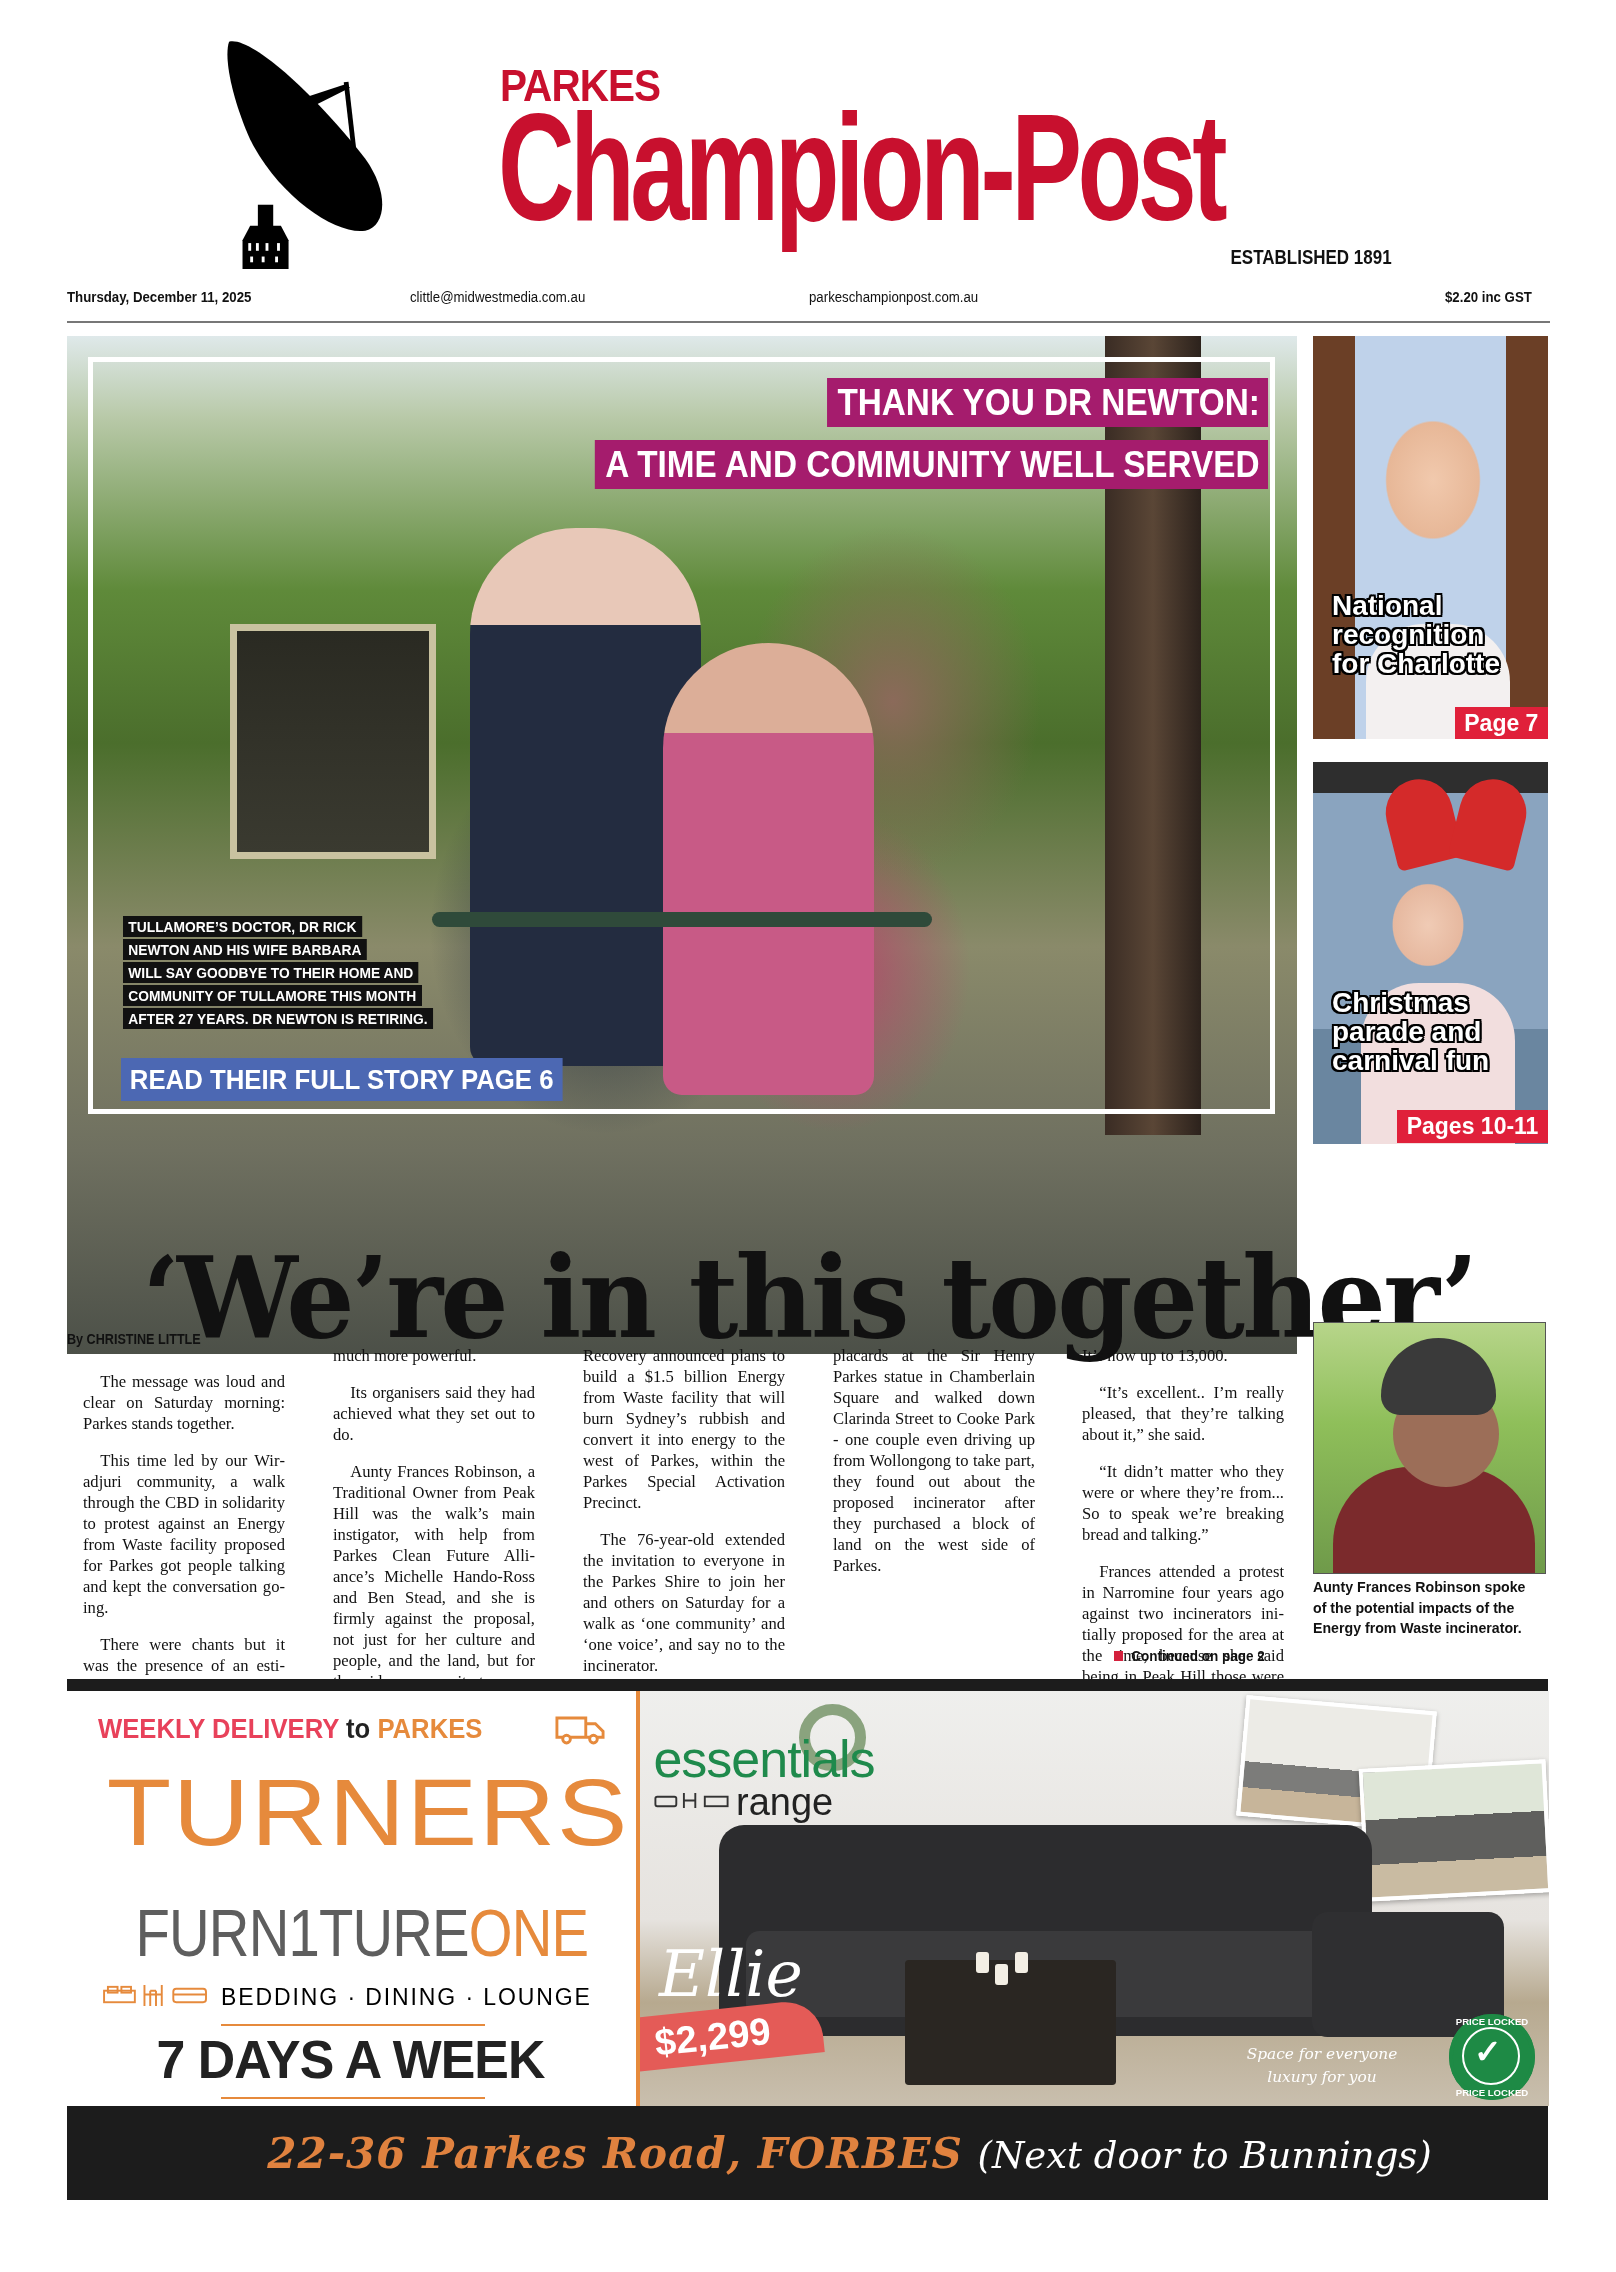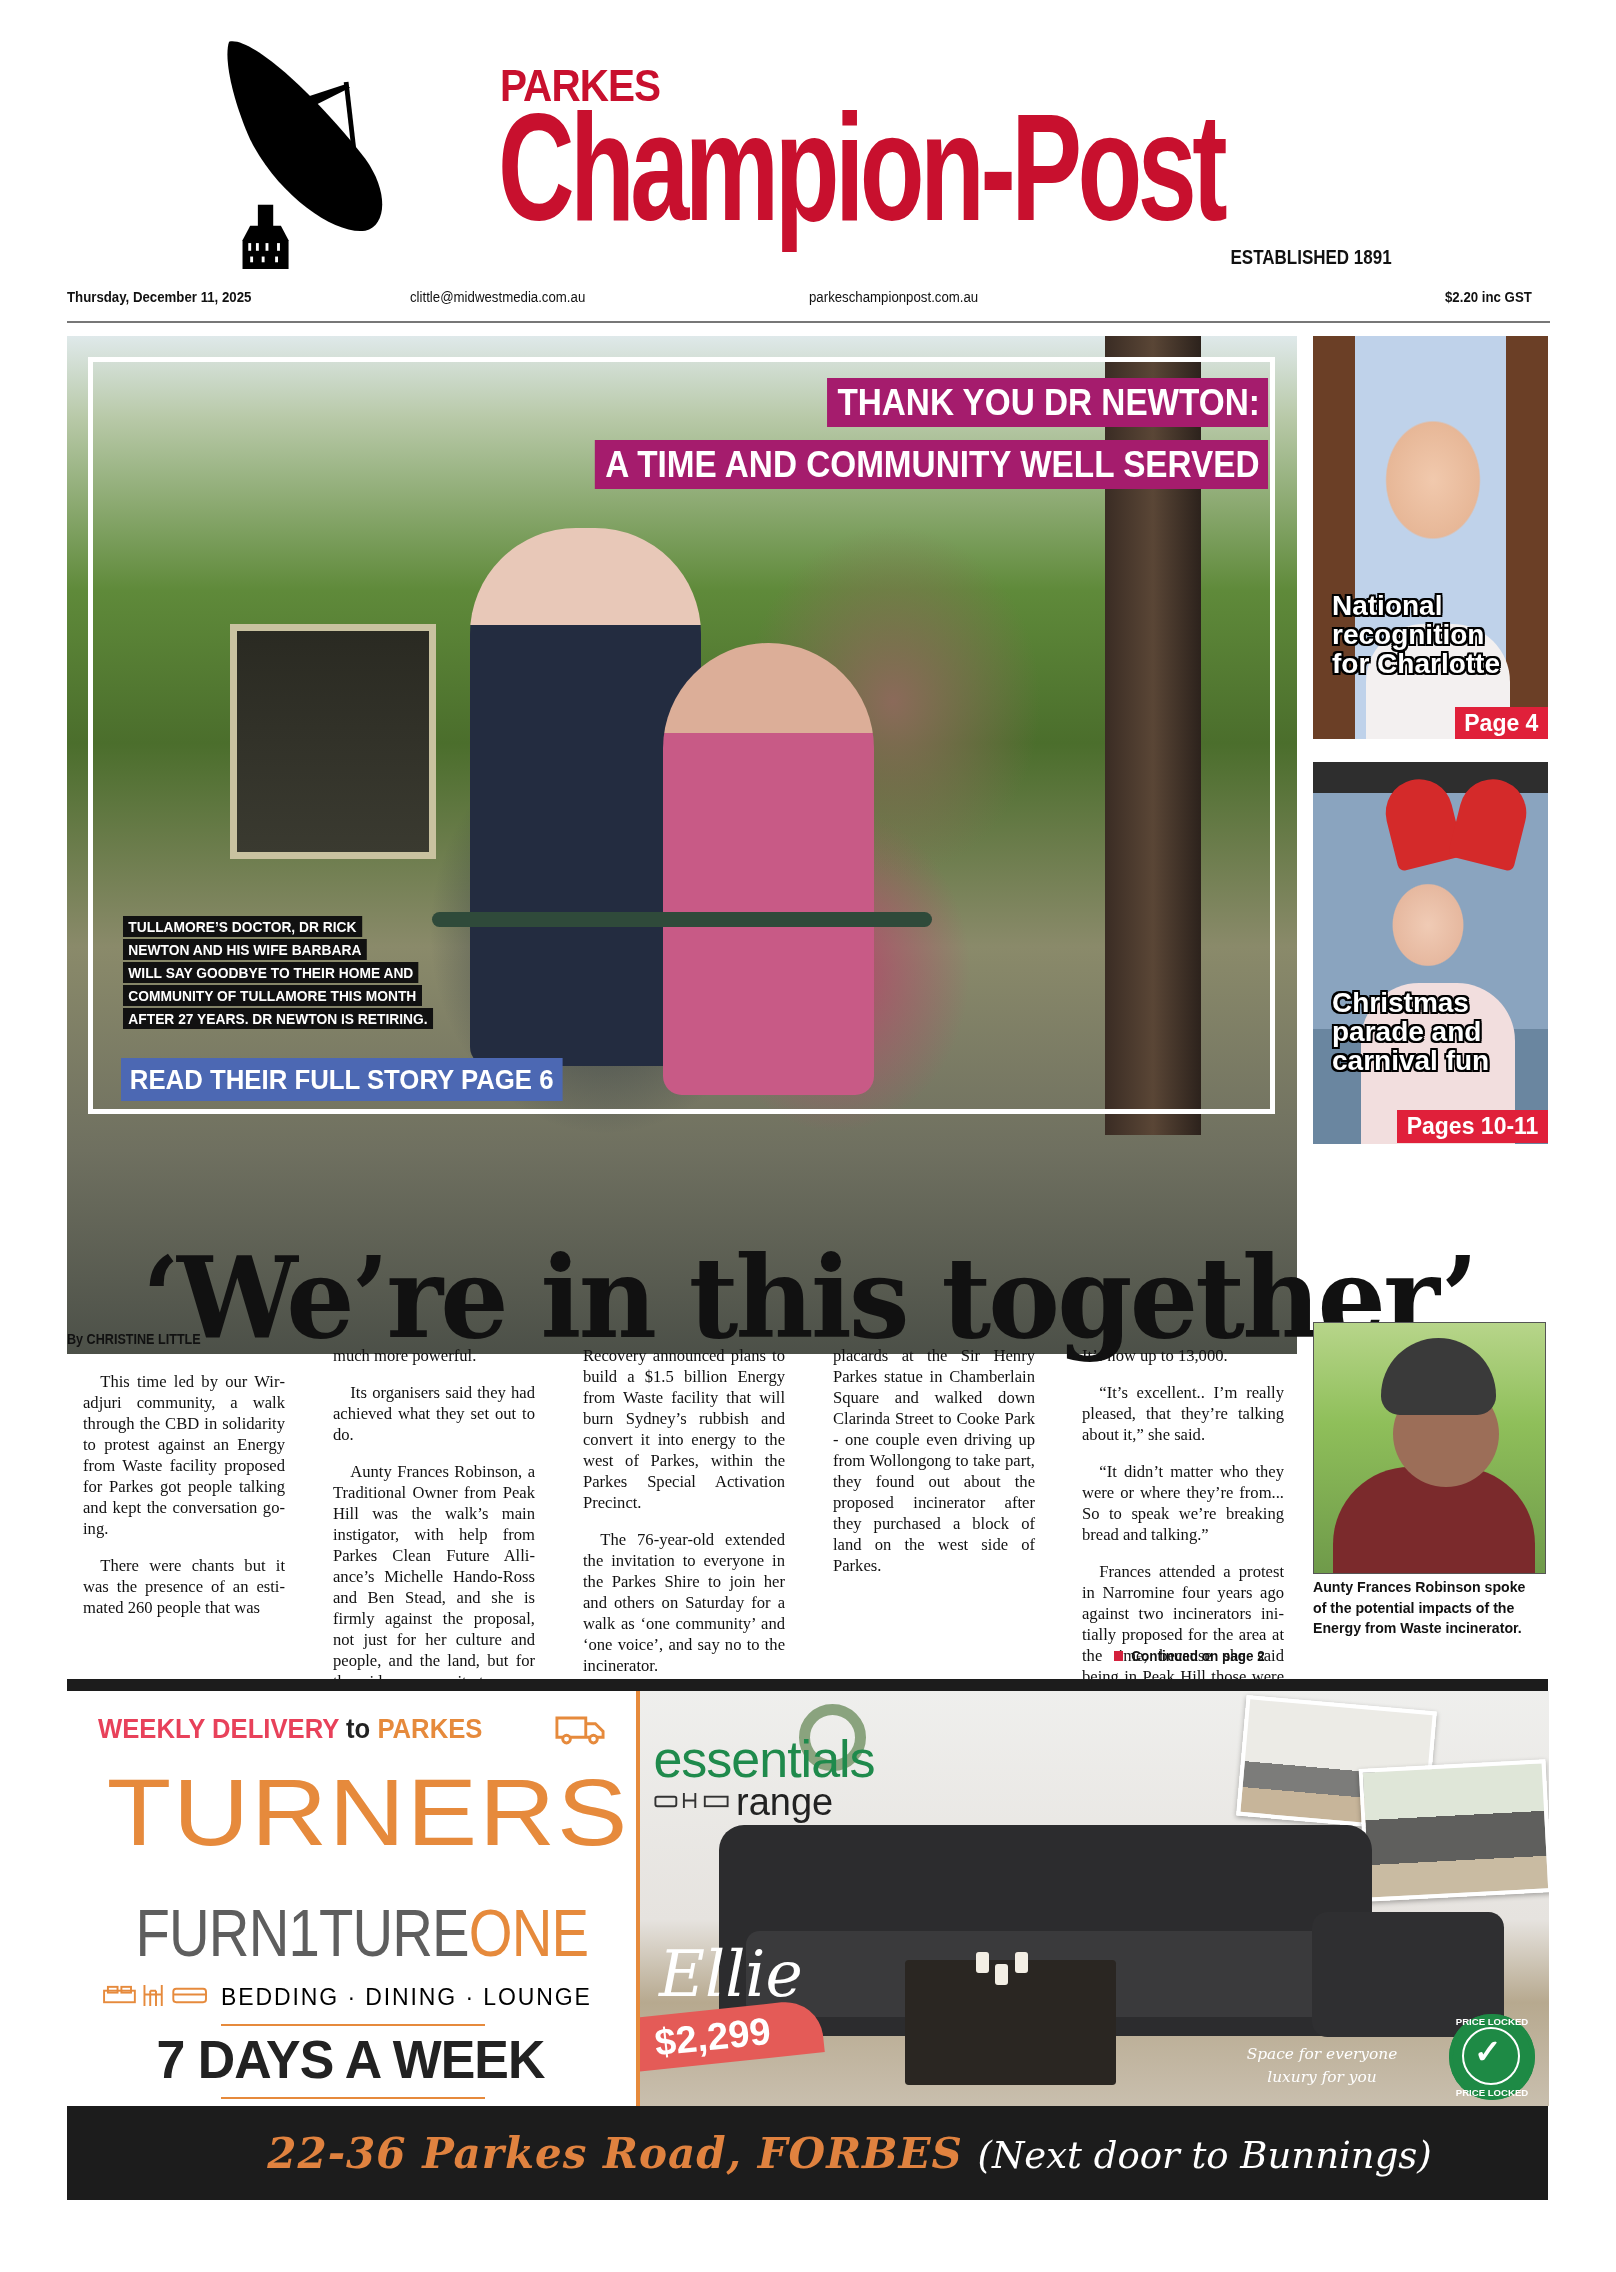--- a/index.html
+++ b/index.html
@@ -168,39 +168,40 @@
   <div class="abs read">READ THEIR FULL STORY PAGE 6</div>
 </section>
 
 <aside class="abs promo promo1">
   <div class="abs promo-body" style="left:53px;top:288px;"></div>
   <div class="promo-text">
     <div>National</div>
     <div>recognition</div>
     <div>for Charlotte</div>
   </div>
-  <div class="promo-pg">Page 4</div>
+  <div class="promo-pg">Page 7</div>
 </aside>
 
 <aside class="abs promo promo2">
   <div class="antler" style="left:75px;transform:rotate(-14deg);"></div>
   <div class="antler" style="left:144px;transform:rotate(14deg);"></div>
   <div class="abs promo-body" style="left:48px;top:221px;width:154px;background:#f2dede;"></div>
   <div class="promo-text">
     <div>Christmas</div>
     <div>parade and</div>
     <div>carnival fun</div>
   </div>
   <div class="promo-pg">Pages 10-11</div>
 </aside>
 
 <h1 class="abs headline">‘We’re in this together’</h1>
 
 <div class="abs col c1">
   <p class="byline">By CHRISTINE LITTLE</p>
+  <p>The message was loud and clear on Saturday morning: Parkes stands together.</p>
   <p>This time led by our Wir­adjuri community, a walk through the CBD in solidarity to protest against an Energy from Waste facility proposed for Parkes got people talking and kept the conversation go­ing.</p>
   <p>There were chants but it was the presence of an esti­mated 260 people that was</p>
 </div>
 <div class="abs col c2">
   <p class="noind">much more powerful.</p>
   <p>Its organisers said they had achieved what they set out to do.</p>
   <p>Aunty Frances Robinson, a Traditional Owner from Peak Hill was the walk’s main instigator, with help from Parkes Clean Future Alli­ance’s Michelle Hando-Ross and Ben Stead, and she is firmly against the proposal, not just for her culture and people, and the land, but for the wider community too.</p>
   <p>In March Parkes Energy</p>
 </div>
 <div class="abs col c3">

